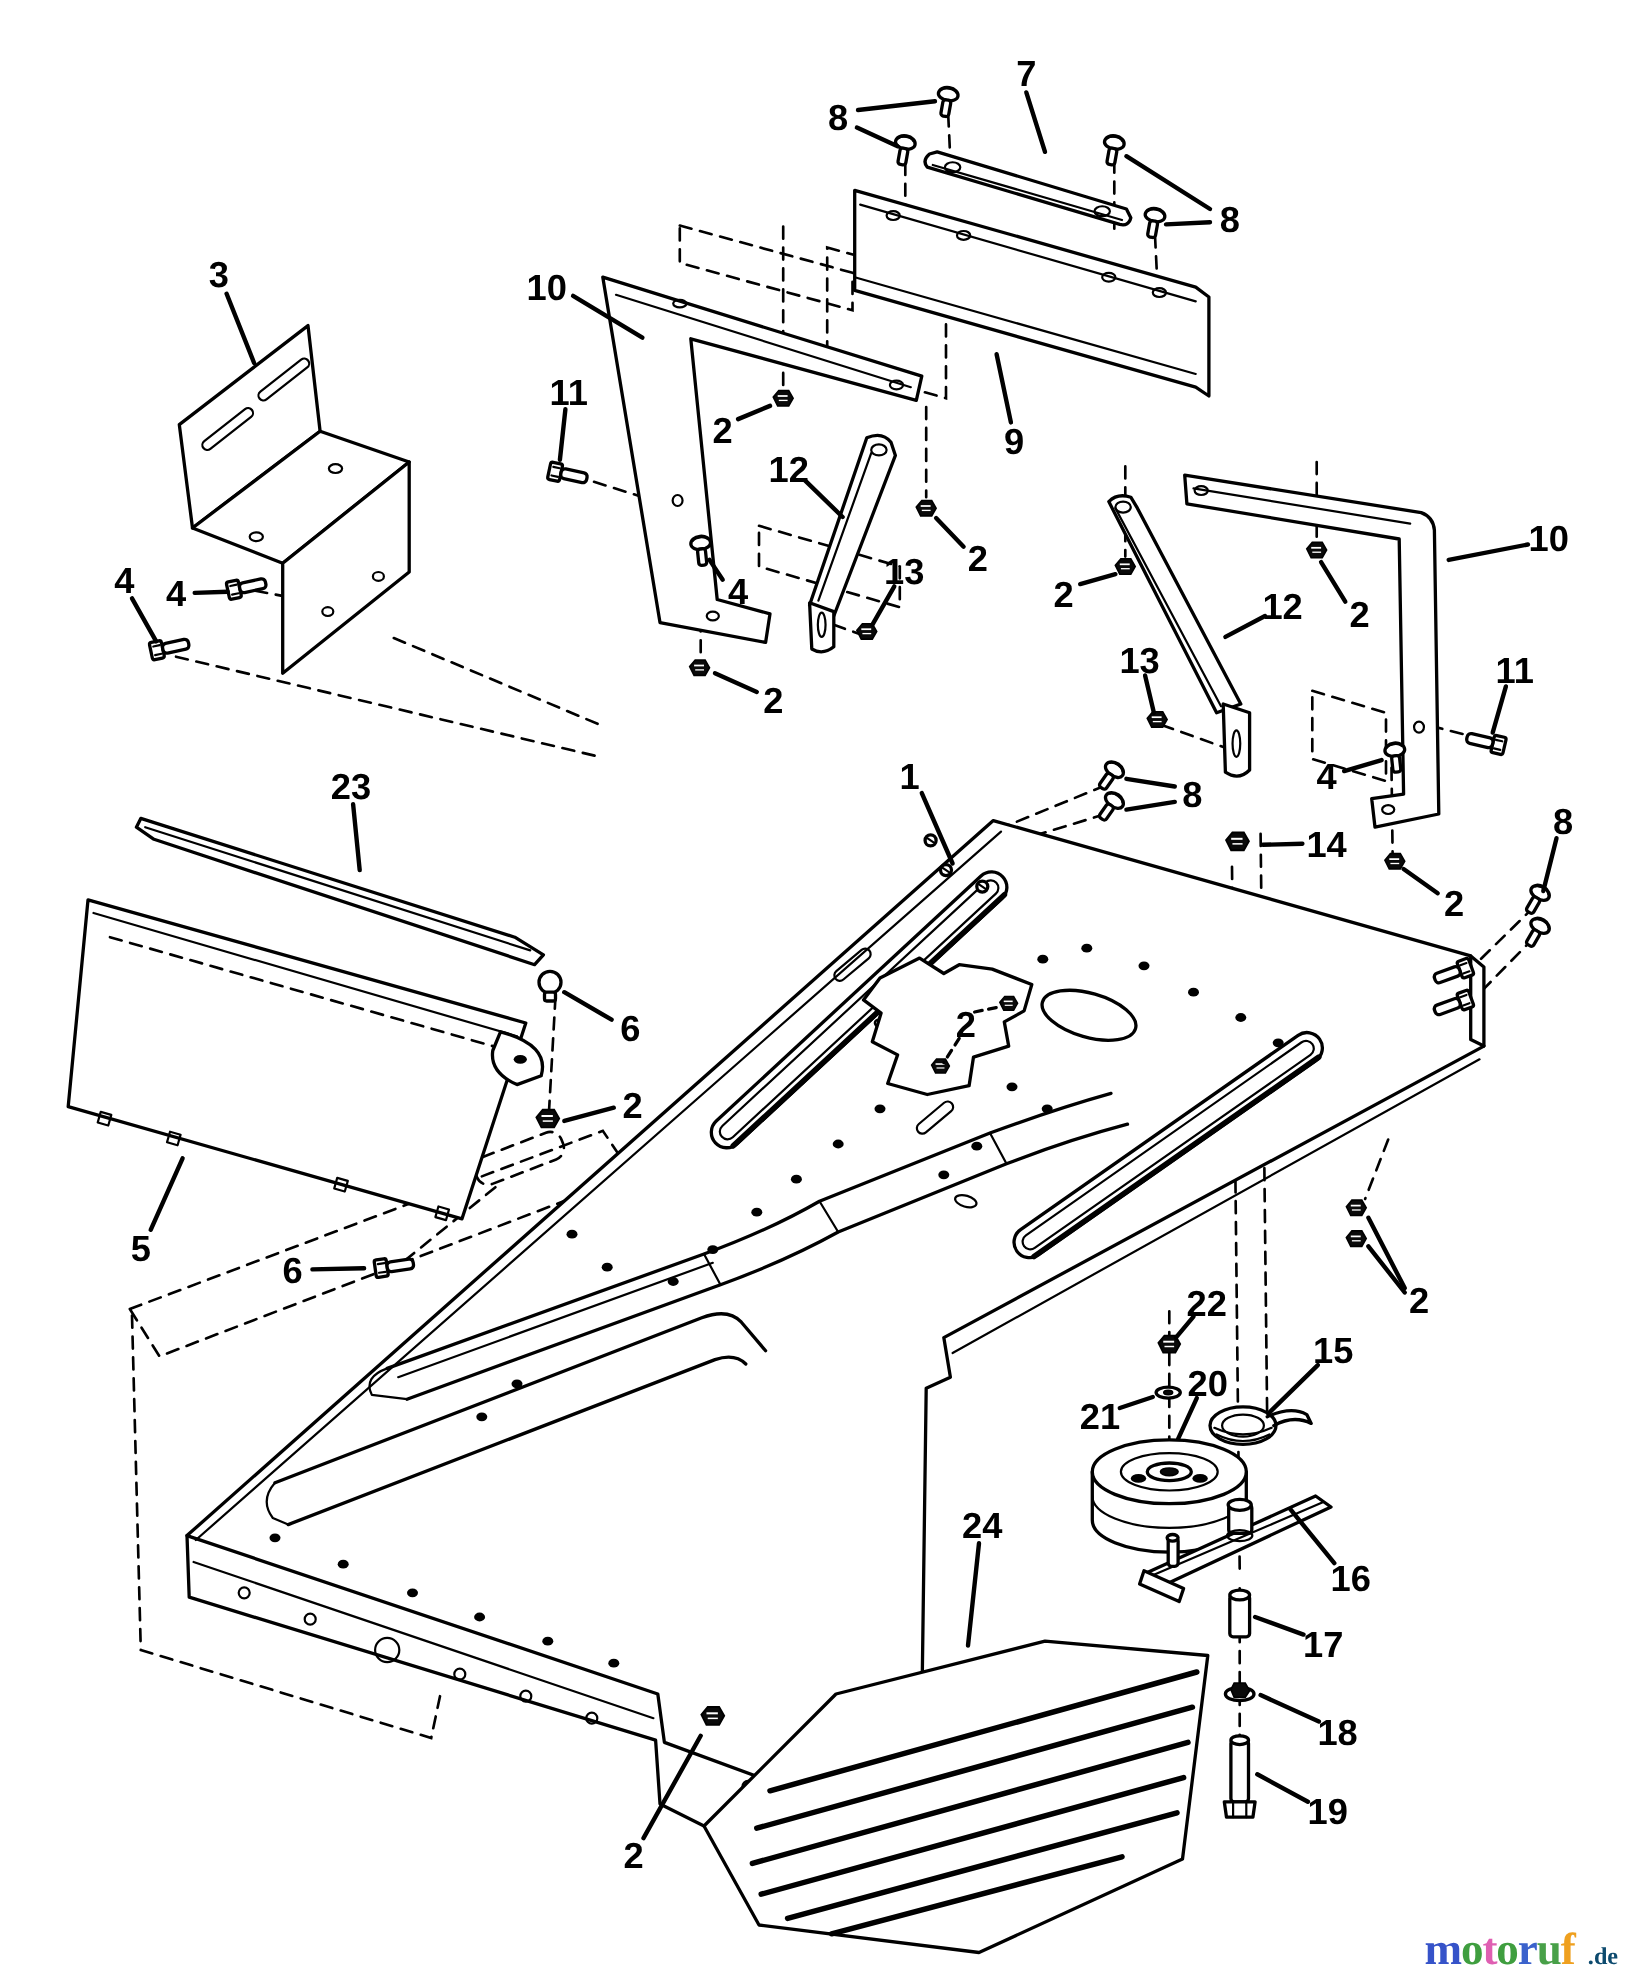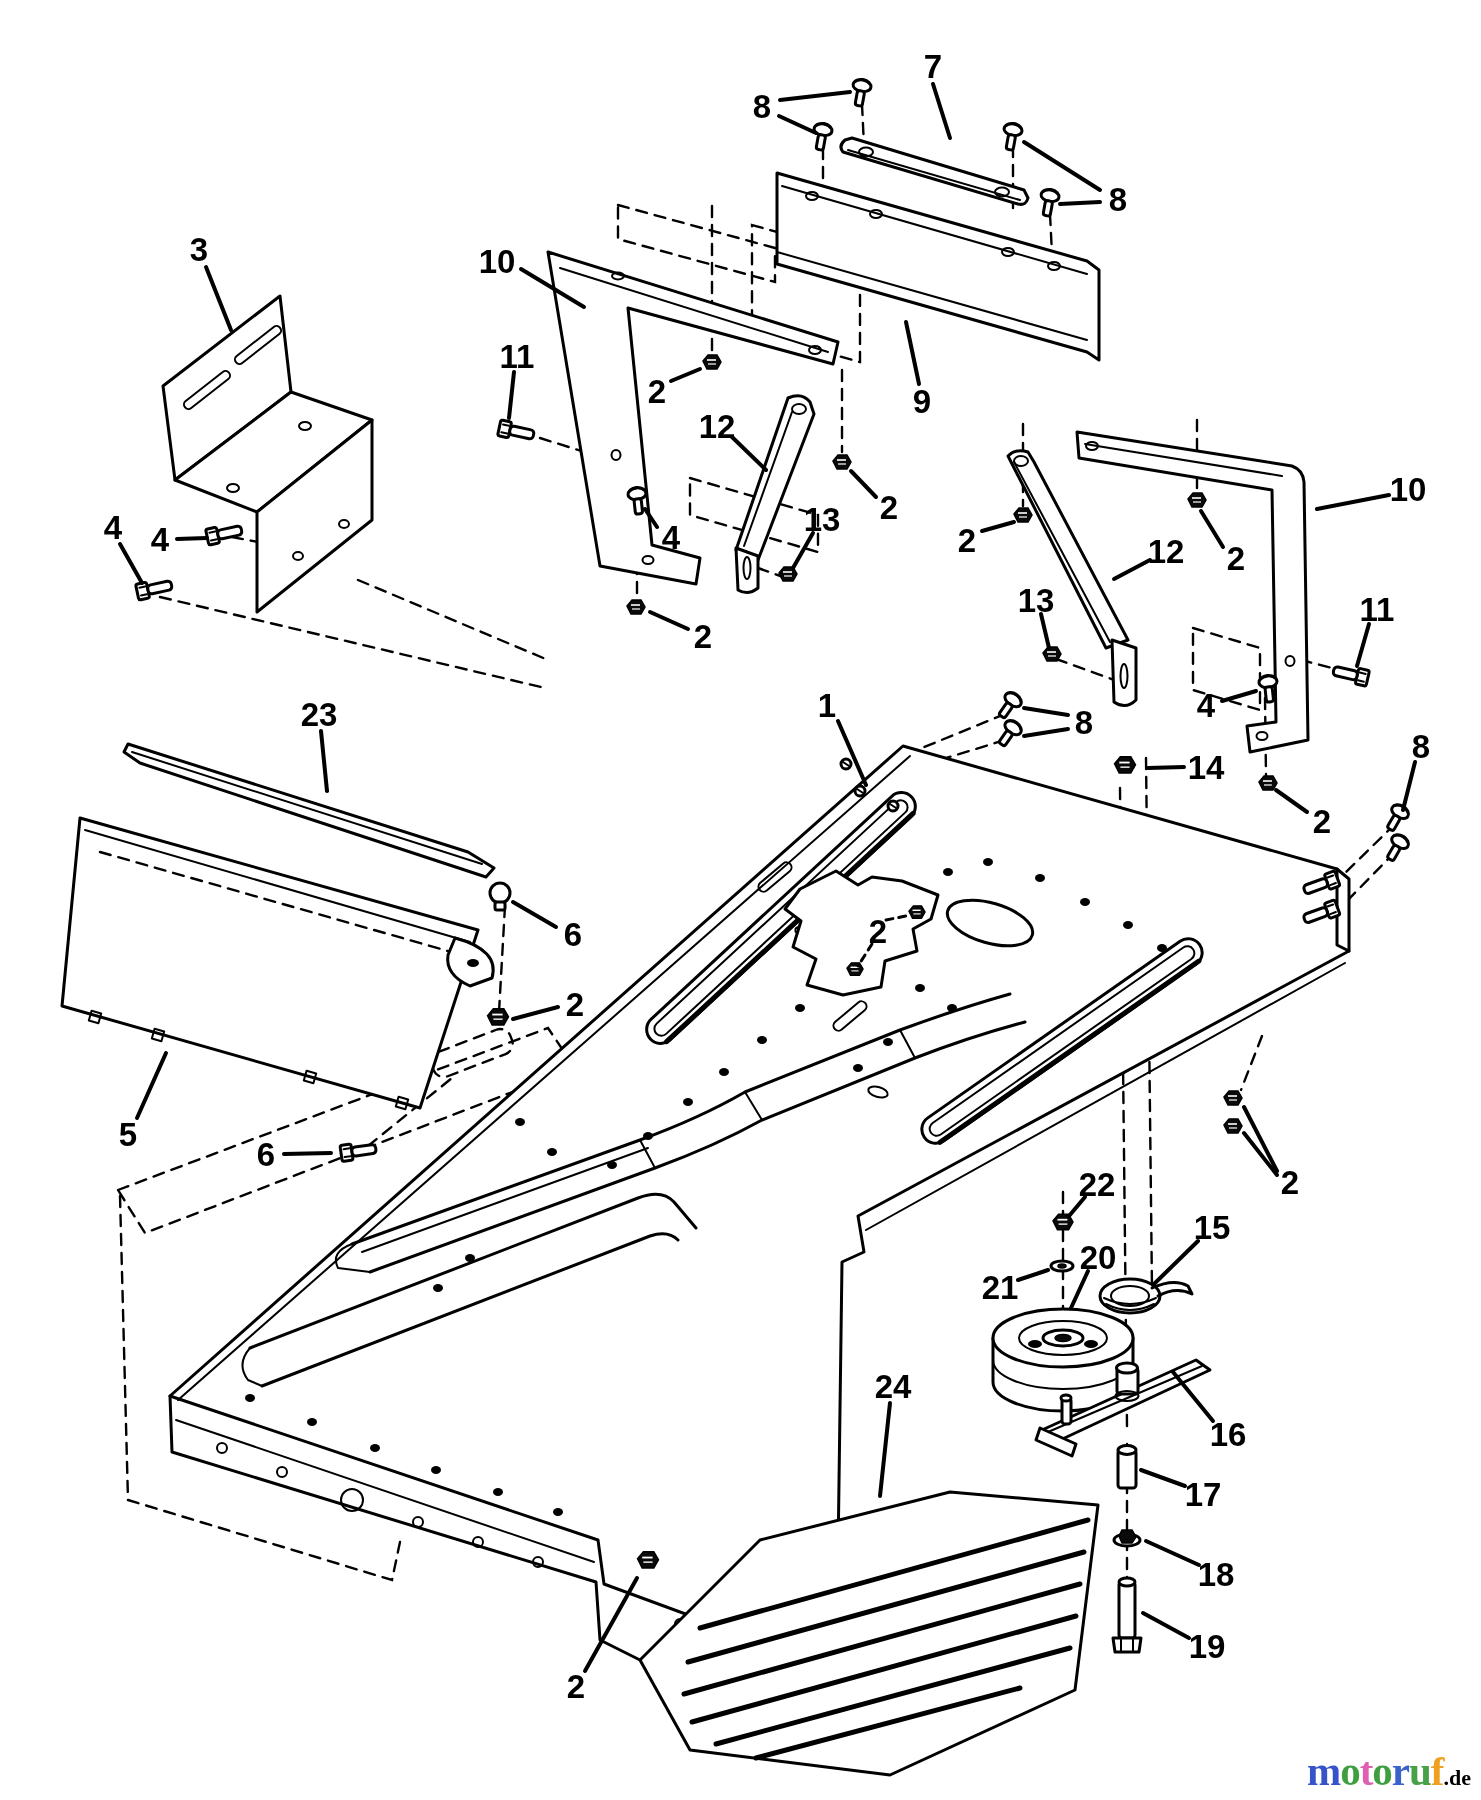--- a/index.html
+++ b/index.html
@@ -12,21 +12,21 @@
   .bold{stroke-width:5;}
   .dash{fill:none;stroke:#000;stroke-width:2.4;stroke-dasharray:11 8;stroke-linecap:round;}
   .dot{fill:#000;stroke:none;}
   .dk{fill:#0a0a0a;stroke:#000;stroke-width:1.5;}
   .callout{font:700 33px "Liberation Sans",sans-serif;fill:#000;}
   .leader{stroke:#000;stroke-width:4;stroke-linecap:round;}
   .leader.dashed{stroke-dasharray:7 6;stroke-width:3;}
   #watermark{position:absolute;right:10px;bottom:8px;
      font-family:"Liberation Serif",serif;font-weight:700;font-size:41px;
      letter-spacing:-1px;line-height:1;user-select:none;}
-  #watermark .suffix{font-size:22px;color:#000000;letter-spacing:0;}
+  #watermark .suffix{font-size:22px;color:#0c4a6e;letter-spacing:0;margin-left:12px;}
 </style>
 </head>
 <body>
 
 <div class="stage">
 <svg id="diagram" width="1481" height="1800" viewBox="0 0 1481 1800">
 
   <defs>
     <g id="sym-nut">
       <path class="dk" d="M-9,-2 L-4,-8 L5,-8 L9,-1 L5,6 L-5,6 Z"></path>

